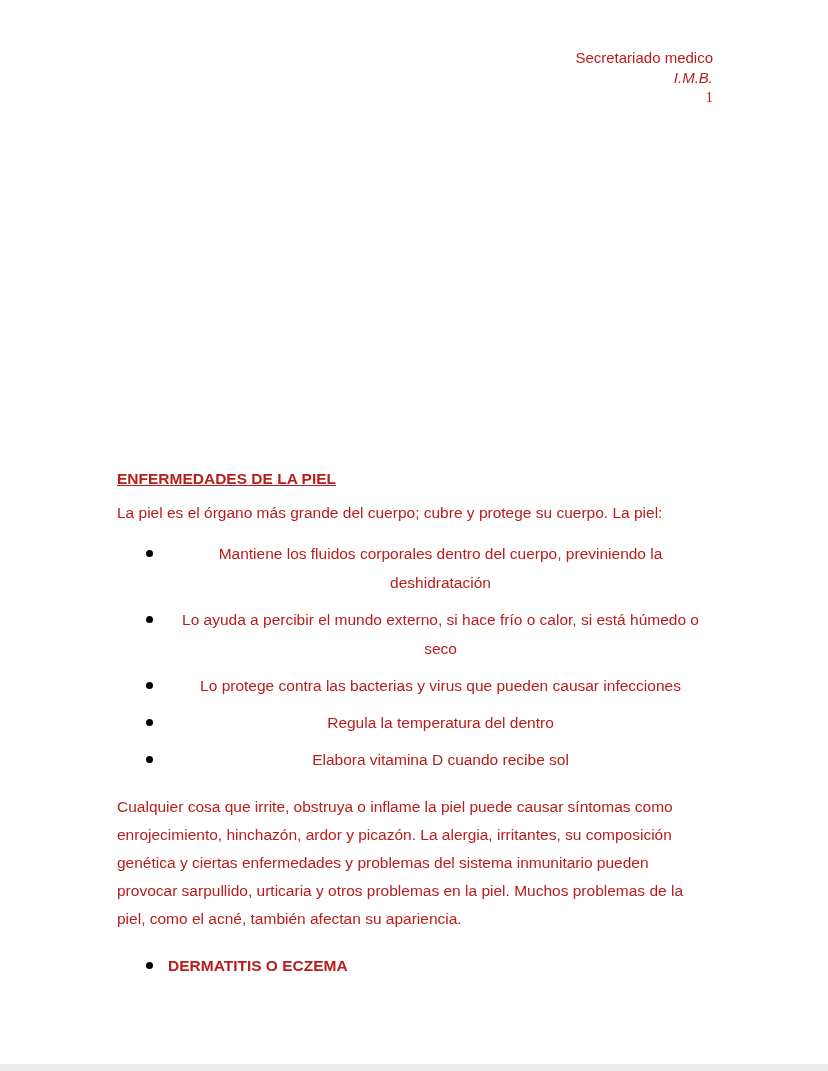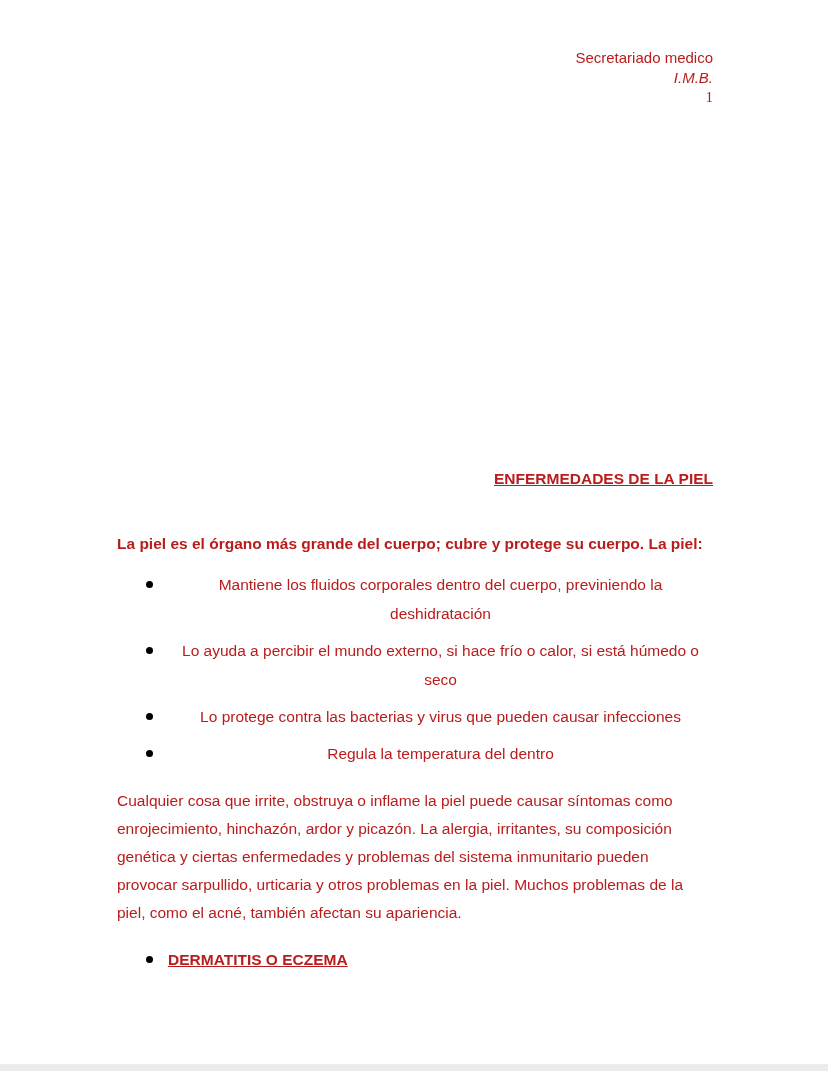--- a/index.html
+++ b/index.html
@@ -41,29 +41,28 @@
     line-height: 18px;
   }
   .content {
     position: absolute;
     top: 467px;
     left: 117px;
     width: 596px;
     font-size: 15.5px;
   }
   .doc-title {
-    text-align: right;
+    text-align: left;
     font-weight: bold;
     text-decoration: underline;
     line-height: 24px;
   }
   .intro {
-    margin-top: 39px;
+    margin-top: 8px;
     line-height: 28px;
-    font-weight: bold;
   }
   .bullet-list {
     margin-top: 12px;
     text-align: center;
   }
   .bullet-item {
     position: relative;
     padding-left: 51px;
     line-height: 29px;
     margin-bottom: 8px;
@@ -79,21 +78,20 @@
   }
   .body-paragraph {
     margin-top: 19px;
     line-height: 28px;
   }
   .section-item {
     margin-top: 18px;
   }
   .section-item .heading-text {
     font-weight: bold;
-    text-decoration: underline;
   }
 </style>
 </head>
 <body>
 
 <div class="page">
 
   <div class="header">
     <div class="line1">Secretariado medico</div>
     <div class="line2">I.M.B.</div>
@@ -116,20 +114,24 @@
         <span class="li-text">Lo ayuda a percibir el mundo externo, si hace frío o calor, si está húmedo o seco</span>
       </div>
       <div class="bullet-item">
         <span class="bullet-dot"></span>
         <span class="li-text">Lo protege contra las bacterias y virus que pueden causar infecciones</span>
       </div>
       <div class="bullet-item">
         <span class="bullet-dot"></span>
         <span class="li-text">Regula la temperatura del dentro</span>
       </div>
+      <div class="bullet-item">
+        <span class="bullet-dot"></span>
+        <span class="li-text">Elabora vitamina D cuando recibe sol</span>
+      </div>
     </div>
 
     <div class="body-paragraph">Cualquier cosa que irrite, obstruya o inflame la piel puede causar síntomas como enrojecimiento, hinchazón, ardor y picazón. La alergia, irritantes, su composición genética y ciertas enfermedades y problemas del sistema inmunitario pueden provocar sarpullido, urticaria y otros problemas en la piel. Muchos problemas de la piel, como el acné, también afectan su apariencia.</div>
 
     <div class="bullet-item section-item">
       <span class="bullet-dot"></span>
       <span class="heading-text">DERMATITIS O ECZEMA</span>
     </div>
 
   </div>

